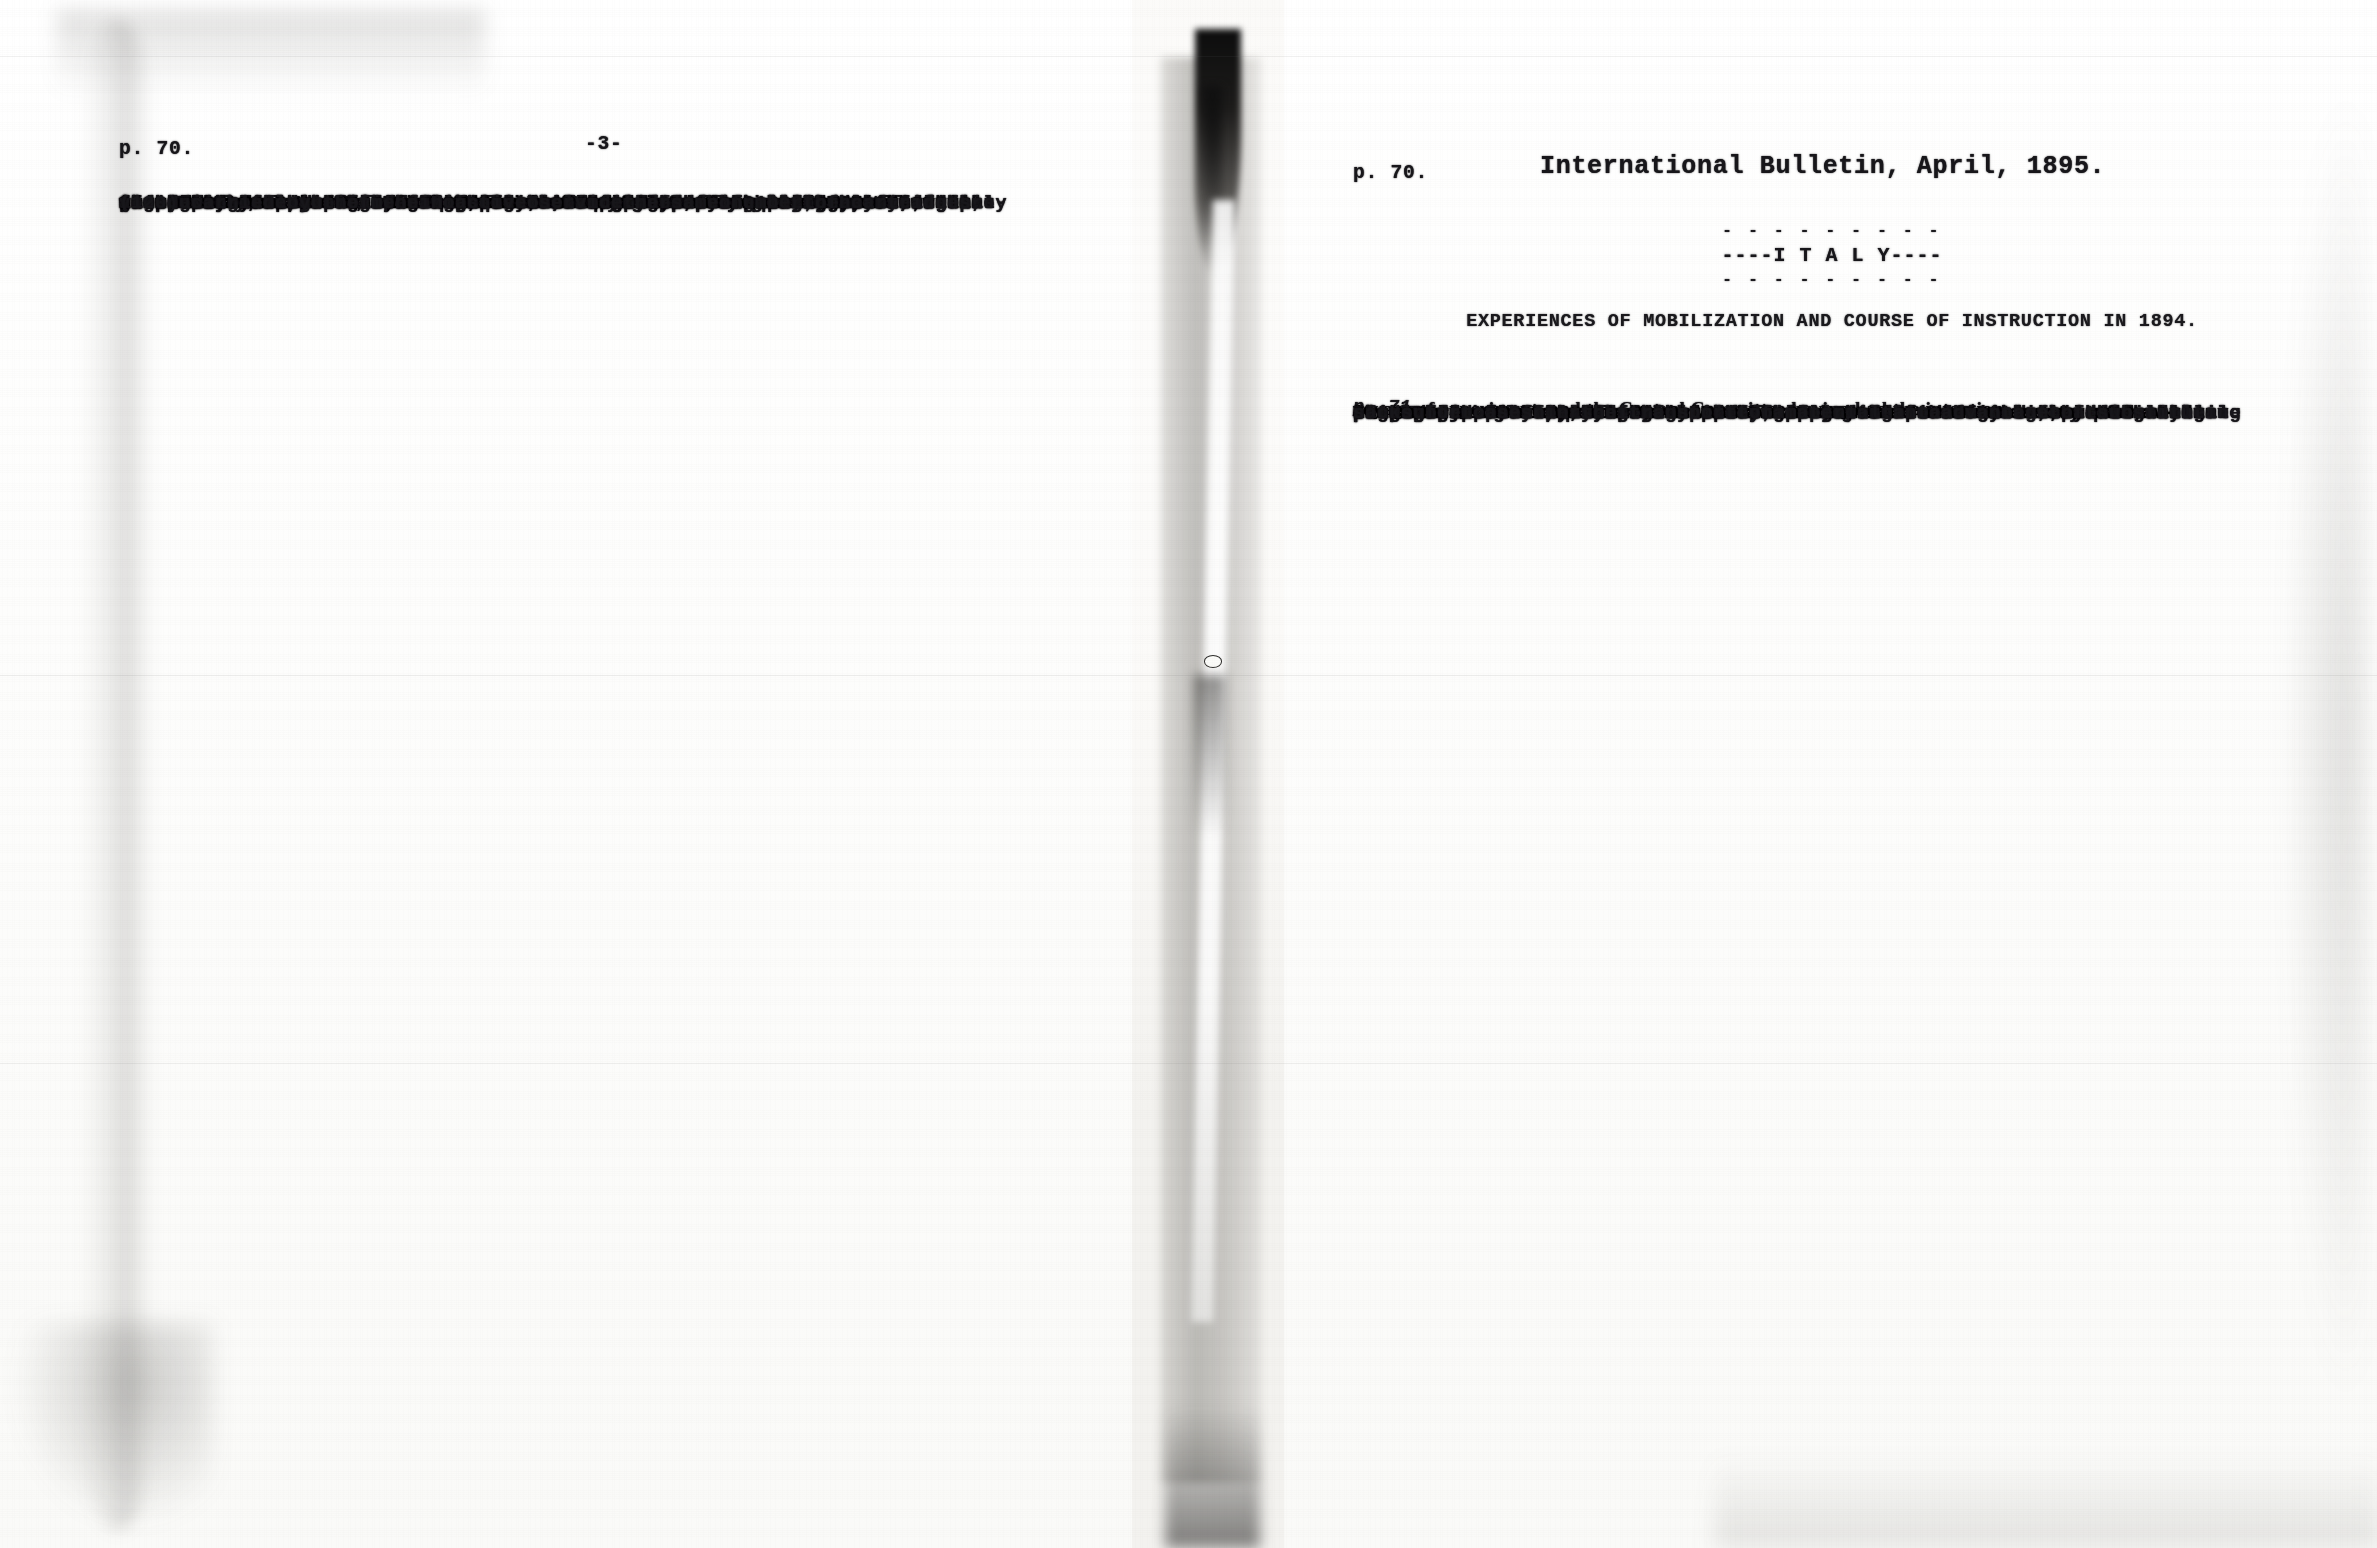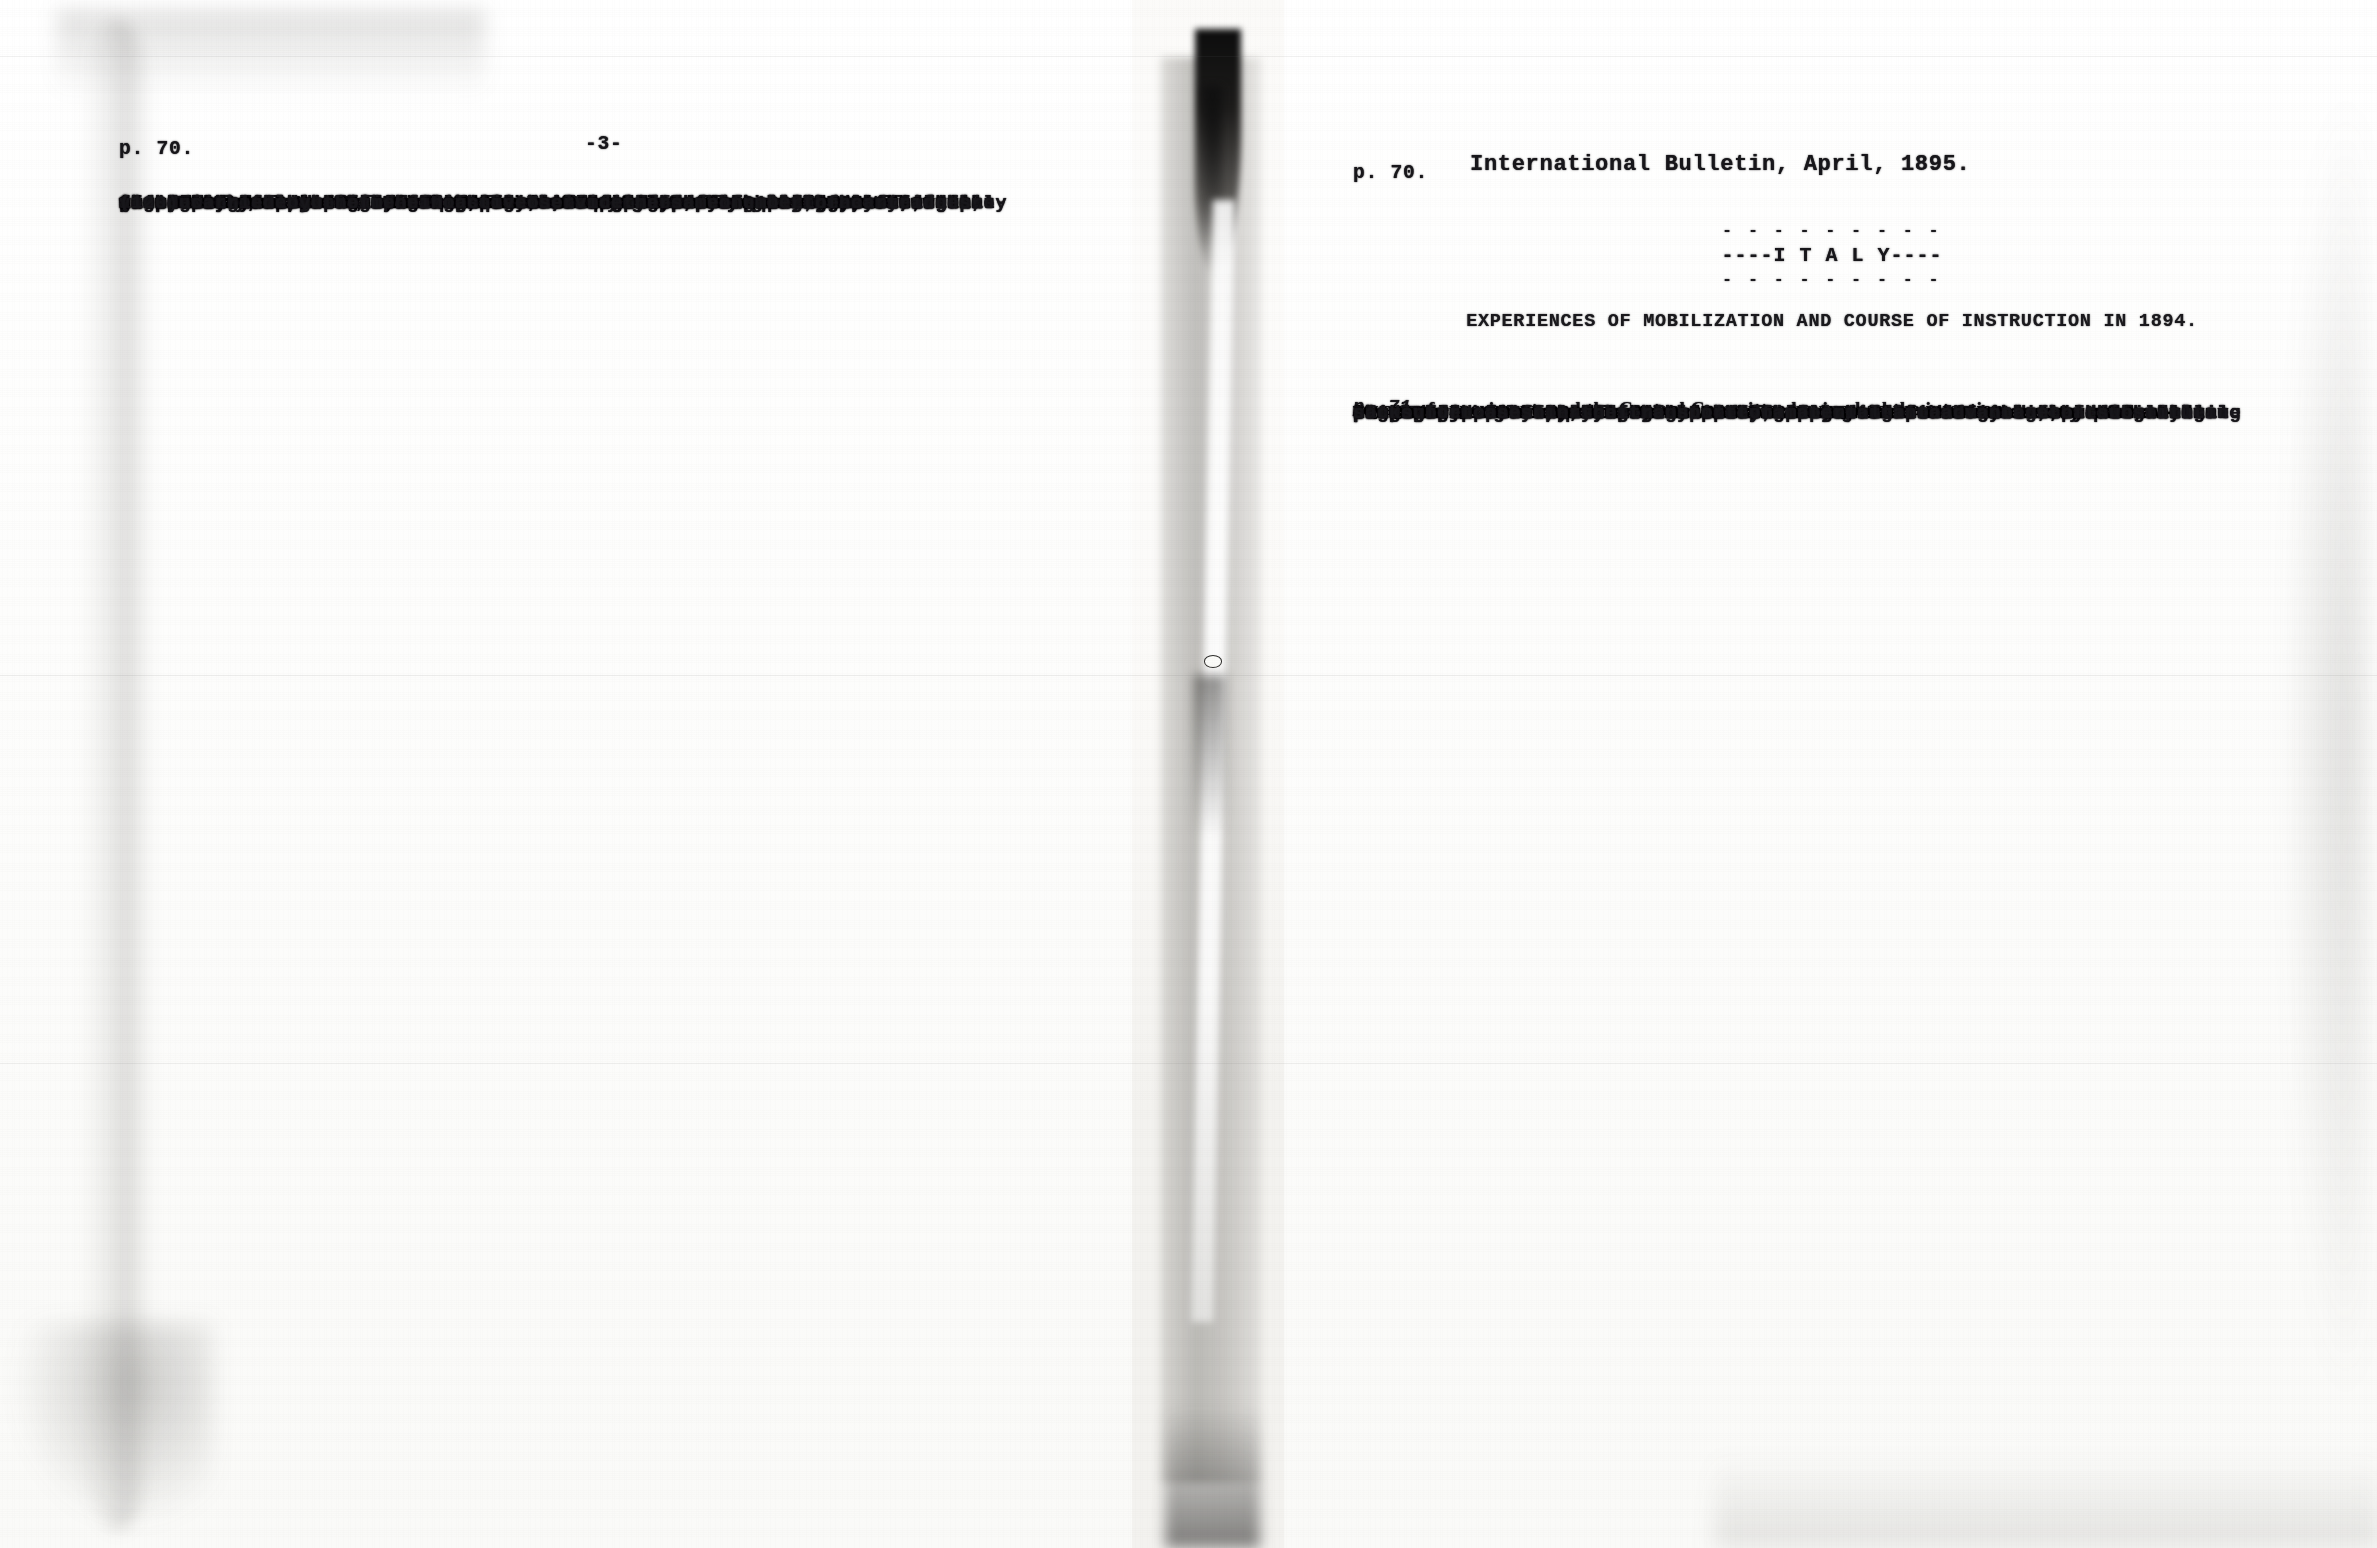--- a/index.html
+++ b/index.html
@@ -193,21 +193,21 @@
   .indent { padding-left: 56px; }
 
   .pagemark {
     position: absolute;
     font-size: 19.5px;
     letter-spacing: 0.8px;
   }
   #left-pagemark  { left: 119px;  top: 138px; }
   #left-folio     { left: 585px; top: 133px; }
   #right-pagemark { left: 1353px; top: 162px; }
-  #right-header   { left: 1470px; top: 152px; font-size: 22px; letter-spacing: 0.7px; }
+  #right-header   { left: 1540px; top: 152px; font-size: 25px; letter-spacing: 0.7px; }
 
   
   #italy-block {
     position: absolute;
     left: 1284px; top: 223px;
     width: 1096px;
     text-align: center;
   }
   #italy-block .rule {
     font-size: 16px;

